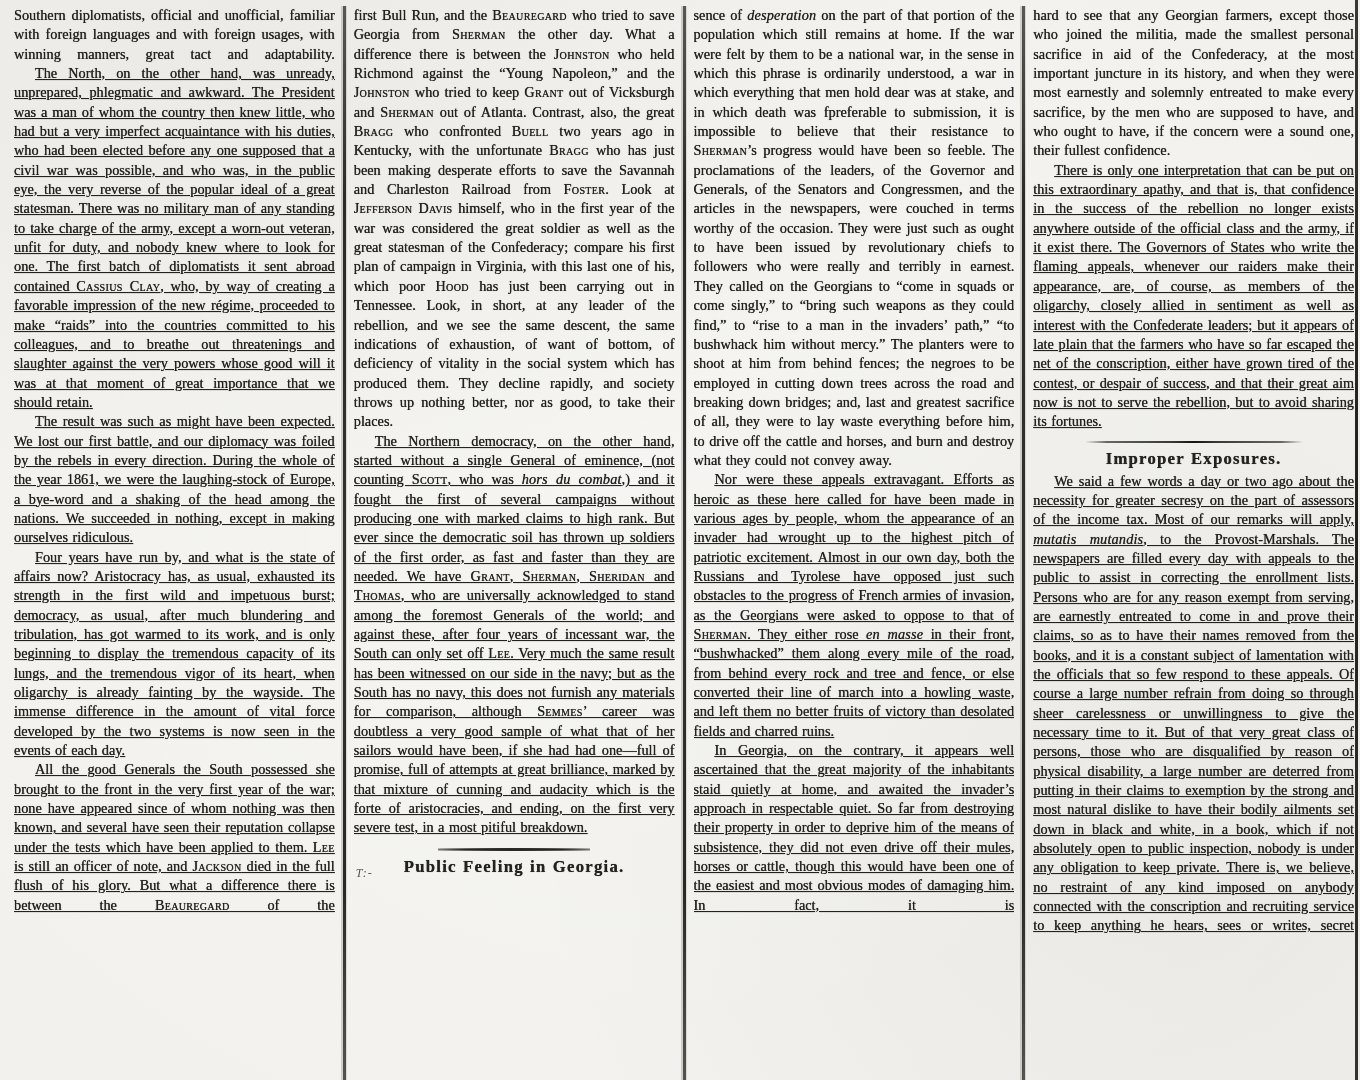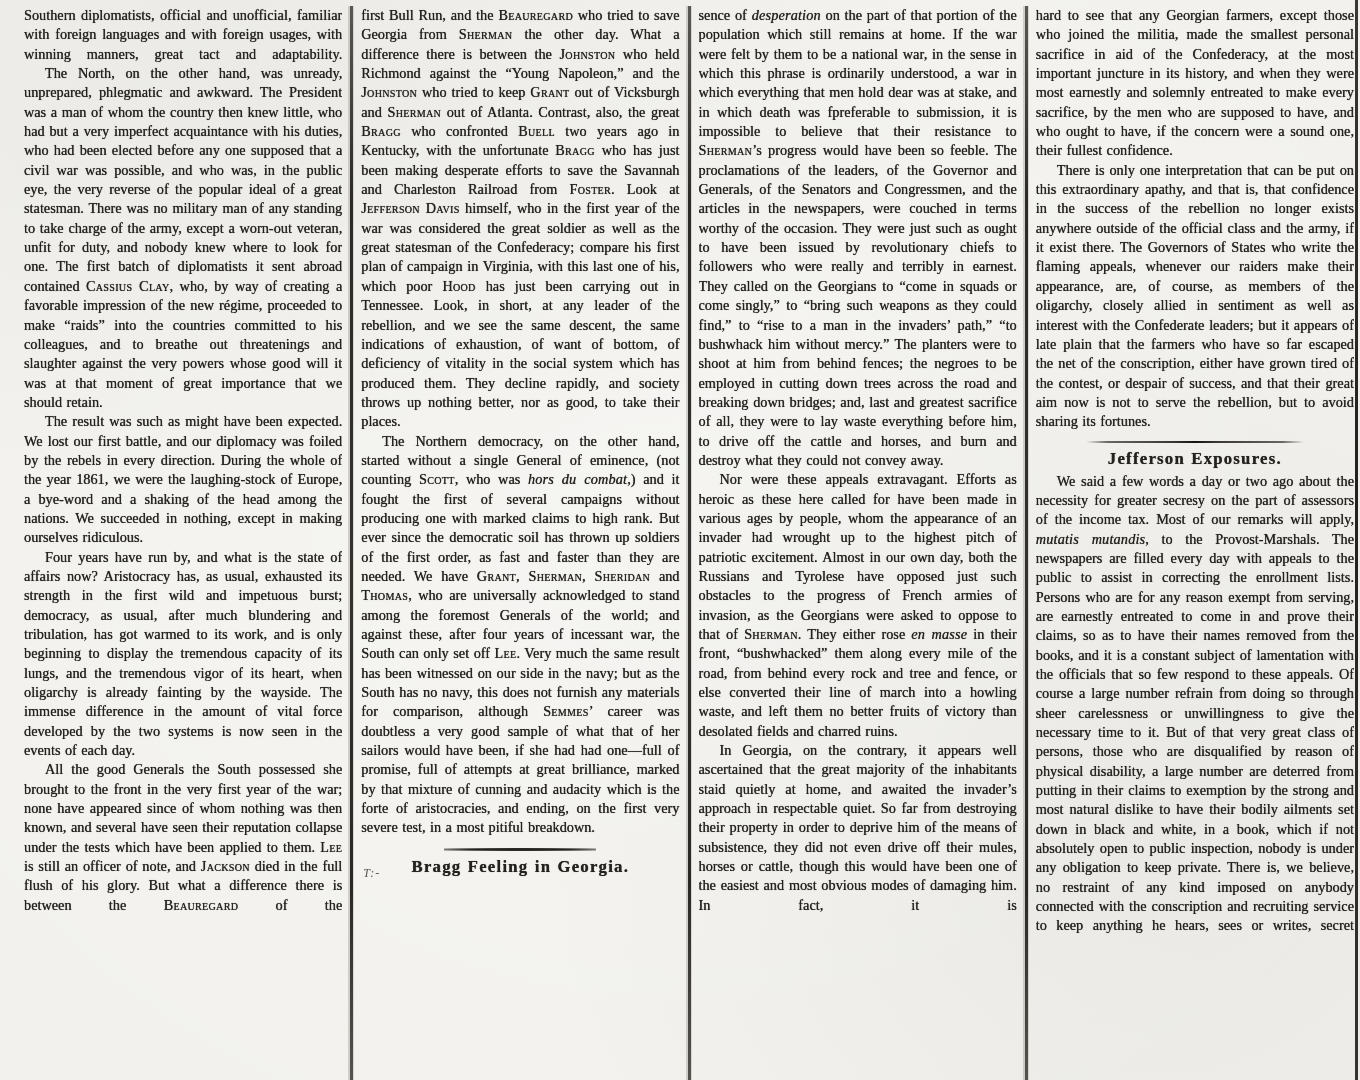--- a/index.html
+++ b/index.html
@@ -8,21 +8,21 @@
     background:
       radial-gradient(ellipse 1000px 600px at 18% 8%, rgba(60,55,45,0.04), transparent 70%),
       radial-gradient(ellipse 900px 900px at 85% 75%, rgba(60,55,45,0.05), transparent 70%),
       radial-gradient(ellipse 1400px 1100px at 50% 50%, rgba(255,255,255,0.35), transparent 80%),
       #f1f0ec;
     font-family:"Liberation Serif","DejaVu Serif",serif;
   }
   .sheet{
     position:relative;box-sizing:border-box;
     width:1360px;height:1080px;overflow:hidden;
-    display:flex;padding:6px 6px 0 24px;
+    display:flex;padding:6px 6px 0 14px;
   }
   .edge-rule{position:absolute;top:0;bottom:0;}
   .edge-rule.left{left:7px;width:2px;
     background:linear-gradient(to bottom,#413f3a 0%,#706e67 22%,#b5b3ac 40%,#8f8d86 62%,#767younger4 80%,#6c6a63 100%);
     opacity:.75;}
   .edge-rule.right{right:2px;width:3px;
     background:linear-gradient(to bottom,#3a3834 0%,#23211e 45%,#35332e 100%);}
   .col{
     flex:1 1 0;height:1074px;overflow:hidden;
     color:#24221f;
@@ -30,21 +30,21 @@
     text-align:justify;
     text-shadow:0 0 .7px rgba(36,34,31,.75), .3px .3px .4px rgba(36,34,31,.35);
     word-spacing:.06em;letter-spacing:.04px;
   }
   .divider{
     width:3px;align-self:stretch;margin:0 8px;flex:0 0 auto;
     background:linear-gradient(to bottom,#5a5852 0%,#2c2a26 18%,#343230 55%,#2a2825 82%,#55534d 100%);
     box-shadow:-2px 0 0 rgba(125,122,115,.30), 1px 0 0 rgba(125,122,115,.22);
   }
   .p{margin:0;}
-  .p.ind{text-indent:21px;}
+  .p.ind{text-indent:21px;text-decoration:underline;}
   .p.runover{text-align-last:justify;}
   .sc{font-variant:small-caps;letter-spacing:.35px;}
   em{font-style:italic;letter-spacing:.2px;}
   .headblock{position:relative;padding-top:3px;}
   .headrule{
     height:3px;width:152px;margin:7px auto 5px;
     background:radial-gradient(ellipse at center,#26241f 0%,#26241f 45%,rgba(38,36,31,.55) 72%,rgba(38,36,31,0) 100%);
   }
   .headrule.thin{
     height:2px;width:218px;margin:6px auto 5px;
@@ -76,38 +76,38 @@
   </div>
 
   <div class="divider"></div>
 
   <div class="col">
     <p class="p">first Bull Run, and the <span class="sc">Beauregard</span> who tried to save Georgia from <span class="sc">Sherman</span> the other day. What a difference there is between the <span class="sc">Johnston</span> who held Richmond against the “Young Napoleon,” and the <span class="sc">Johnston</span> who tried to keep <span class="sc">Grant</span> out of Vicksburgh and <span class="sc">Sherman</span> out of Atlanta. Contrast, also, the great <span class="sc">Bragg</span> who confronted <span class="sc">Buell</span> two years ago in Kentucky, with the unfortunate <span class="sc">Bragg</span> who has just been making desperate efforts to save the Savannah and Charleston Railroad from <span class="sc">Foster</span>. Look at <span class="sc">Jefferson Davis</span> himself, who in the first year of the war was considered the great soldier as well as the great statesman of the Confederacy; compare his first plan of campaign in Virginia, with this last one of his, which poor <span class="sc">Hood</span> has just been carrying out in Tennessee. Look, in short, at any leader of the rebellion, and we see the same descent, the same indications of exhaustion, of want of bottom, of deficiency of vitality in the social system which has produced them. They decline rapidly, and society throws up nothing better, nor as good, to take their places.</p>
     <p class="p ind">The Northern democracy, on the other hand, started without a single General of eminence, (not counting <span class="sc">Scott</span>, who was <em>hors du combat</em>,) and it fought the first of several campaigns without producing one with marked claims to high rank. But ever since the democratic soil has thrown up soldiers of the first order, as fast and faster than they are needed. We have <span class="sc">Grant</span>, <span class="sc">Sherman</span>, <span class="sc">Sheridan</span> and <span class="sc">Thomas</span>, who are universally acknowledged to stand among the foremost Generals of the world; and against these, after four years of incessant war, the South can only set off <span class="sc">Lee</span>. Very much the same result has been witnessed on our side in the navy; but as the South has no navy, this does not furnish any materials for comparison, although <span class="sc">Semmes</span>’ career was doubtless a very good sample of what that of her sailors would have been, if she had had one—full of promise, full of attempts at great brilliance, marked by that mixture of cunning and audacity which is the forte of aristocracies, and ending, on the first very severe test, in a most pitiful breakdown.</p>
     <div class="headblock">
       <span class="artifact">T:-</span>
       <div class="headrule"></div>
-      <h2 class="head">Bragg Feeling in Georgia.</h2>
+      <h2 class="head">Public Feeling in Georgia.</h2>
     </div>
   </div>
 
   <div class="divider"></div>
 
   <div class="col">
     <p class="p">sence of <em>desperation</em> on the part of that portion of the population which still remains at home. If the war were felt by them to be a national war, in the sense in which this phrase is ordinarily understood, a war in which everything that men hold dear was at stake, and in which death was fpreferable to submission, it is impossible to believe that their resistance to <span class="sc">Sherman</span>’s progress would have been so feeble. The proclamations of the leaders, of the Governor and Generals, of the Senators and Congressmen, and the articles in the newspapers, were couched in terms worthy of the occasion. They were just such as ought to have been issued by revolutionary chiefs to followers who were really and terribly in earnest. They called on the Georgians to “come in squads or come singly,” to “bring such weapons as they could find,” to “rise to a man in the invaders’ path,” “to bushwhack him without mercy.” The planters were to shoot at him from behind fences; the negroes to be employed in cutting down trees across the road and breaking down bridges; and, last and greatest sacrifice of all, they were to lay waste everything before him, to drive off the cattle and horses, and burn and destroy what they could not convey away.</p>
     <p class="p ind">Nor were these appeals extravagant. Efforts as heroic as these here called for have been made in various ages by people, whom the appearance of an invader had wrought up to the highest pitch of patriotic excitement. Almost in our own day, both the Russians and Tyrolese have opposed just such obstacles to the progress of French armies of invasion, as the Georgians were asked to oppose to that of <span class="sc">Sherman</span>. They either rose <em>en masse</em> in their front, “bushwhacked” them along every mile of the road, from behind every rock and tree and fence, or else converted their line of march into a howling waste, and left them no better fruits of victory than desolated fields and charred ruins.</p>
     <p class="p ind runover">In Georgia, on the contrary, it appears well ascertained that the great majority of the inhabitants staid quietly at home, and awaited the invader’s approach in respectable quiet. So far from destroying their property in order to deprive him of the means of subsistence, they did not even drive off their mules, horses or cattle, though this would have been one of the easiest and most obvious modes of damaging him. In fact, it is</p>
   </div>
 
   <div class="divider"></div>
 
   <div class="col">
     <p class="p">hard to see that any Georgian farmers, except those who joined the militia, made the smallest personal sacrifice in aid of the Confederacy, at the most important juncture in its history, and when they were most earnestly and solemnly entreated to make every sacrifice, by the men who are supposed to have, and who ought to have, if the concern were a sound one, their fullest confidence.</p>
     <p class="p ind">There is only one interpretation that can be put on this extraordinary apathy, and that is, that confidence in the success of the rebellion no longer exists anywhere outside of the official class and the army, if it exist there. The Governors of States who write the flaming appeals, whenever our raiders make their appearance, are, of course, as members of the oligarchy, closely allied in sentiment as well as interest with the Confederate leaders; but it appears of late plain that the farmers who have so far escaped the net of the conscription, either have grown tired of the contest, or despair of success, and that their great aim now is not to serve the rebellion, but to avoid sharing its fortunes.</p>
     <div class="headblock">
       <div class="headrule thin"></div>
-      <h2 class="head">Jefferson Exposures.</h2>
+      <h2 class="head">Improper Exposures.</h2>
     </div>
     <p class="p ind runover">We said a few words a day or two ago about the necessity for greater secresy on the part of assessors of the income tax. Most of our remarks will apply, <em>mutatis mutandis</em>, to the Provost-Marshals. The newspapers are filled every day with appeals to the public to assist in correcting the enrollment lists. Persons who are for any reason exempt from serving, are earnestly entreated to come in and prove their claims, so as to have their names removed from the books, and it is a constant subject of lamentation with the officials that so few respond to these appeals. Of course a large number refrain from doing so through sheer carelessness or unwillingness to give the necessary time to it. But of that very great class of persons, those who are disqualified by reason of physical disability, a large number are deterred from putting in their claims to exemption by the strong and most natural dislike to have their bodily ailments set down in black and white, in a book, which if not absolutely open to public inspection, nobody is under any obligation to keep private. There is, we believe, no restraint of any kind imposed on anybody connected with the conscription and recruiting service to keep anything he hears, sees or writes, secret</p>
   </div>
 
   <div class="edge-rule right"></div>
 </div>
 
 </body></html>

